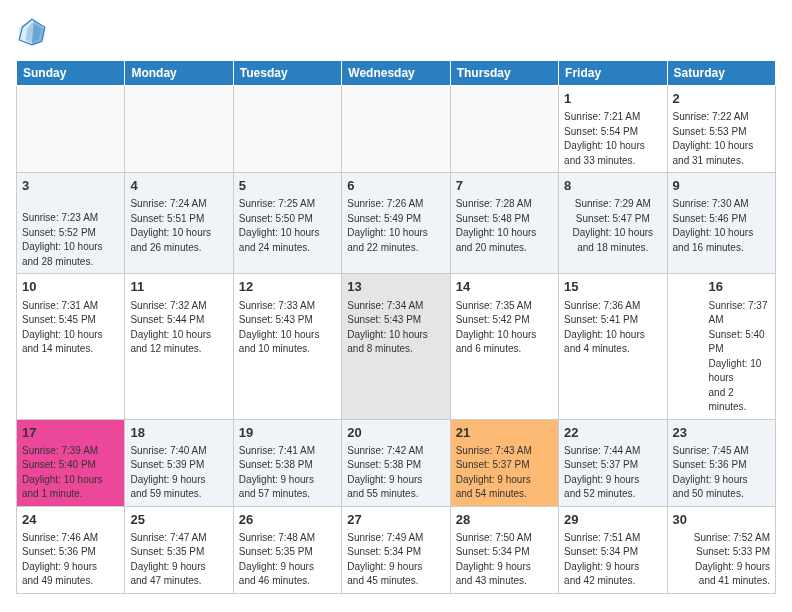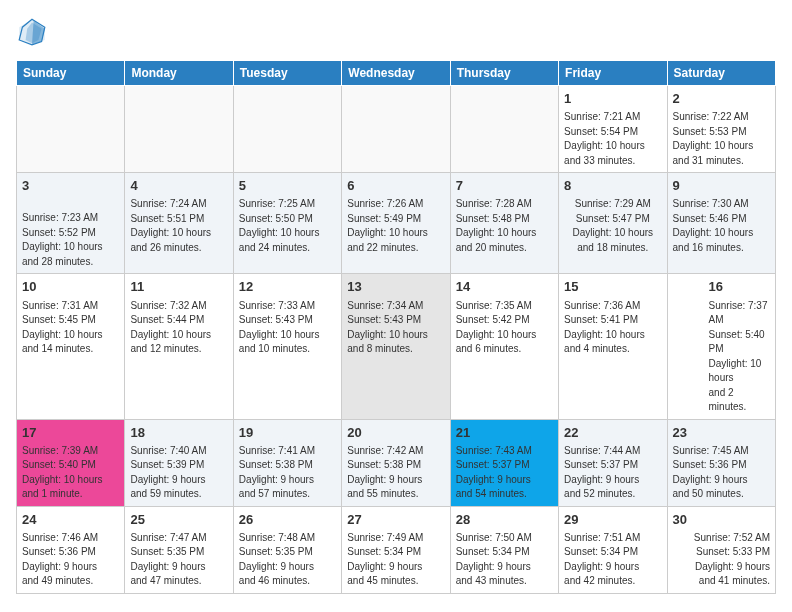--- a/index.html
+++ b/index.html
@@ -269,21 +269,21 @@
 Daylight: 9 hours
 and 57 minutes.</div>
         </td>
         <td style="background: rgb(240, 244, 248);">
           <span class="day-number">20</span>
           <div class="day-info" style="white-space: pre-line;">Sunrise: 7:42 AM
 Sunset: 5:38 PM
 Daylight: 9 hours
 and 55 minutes.</div>
         </td>
-        <td style="background: #0ea5e9;">
+        <td style="background: #fdba74;">
           <span class="day-number">21</span>
           <div class="day-info" style="white-space: pre-line;">Sunrise: 7:43 AM
 Sunset: 5:37 PM
 Daylight: 9 hours
 and 54 minutes.</div>
         </td>
         <td style="background: rgb(240, 244, 248);">
           <span class="day-number">22</span>
           <div class="day-info" style="white-space: pre-line;">Sunrise: 7:44 AM
 Sunset: 5:37 PM

